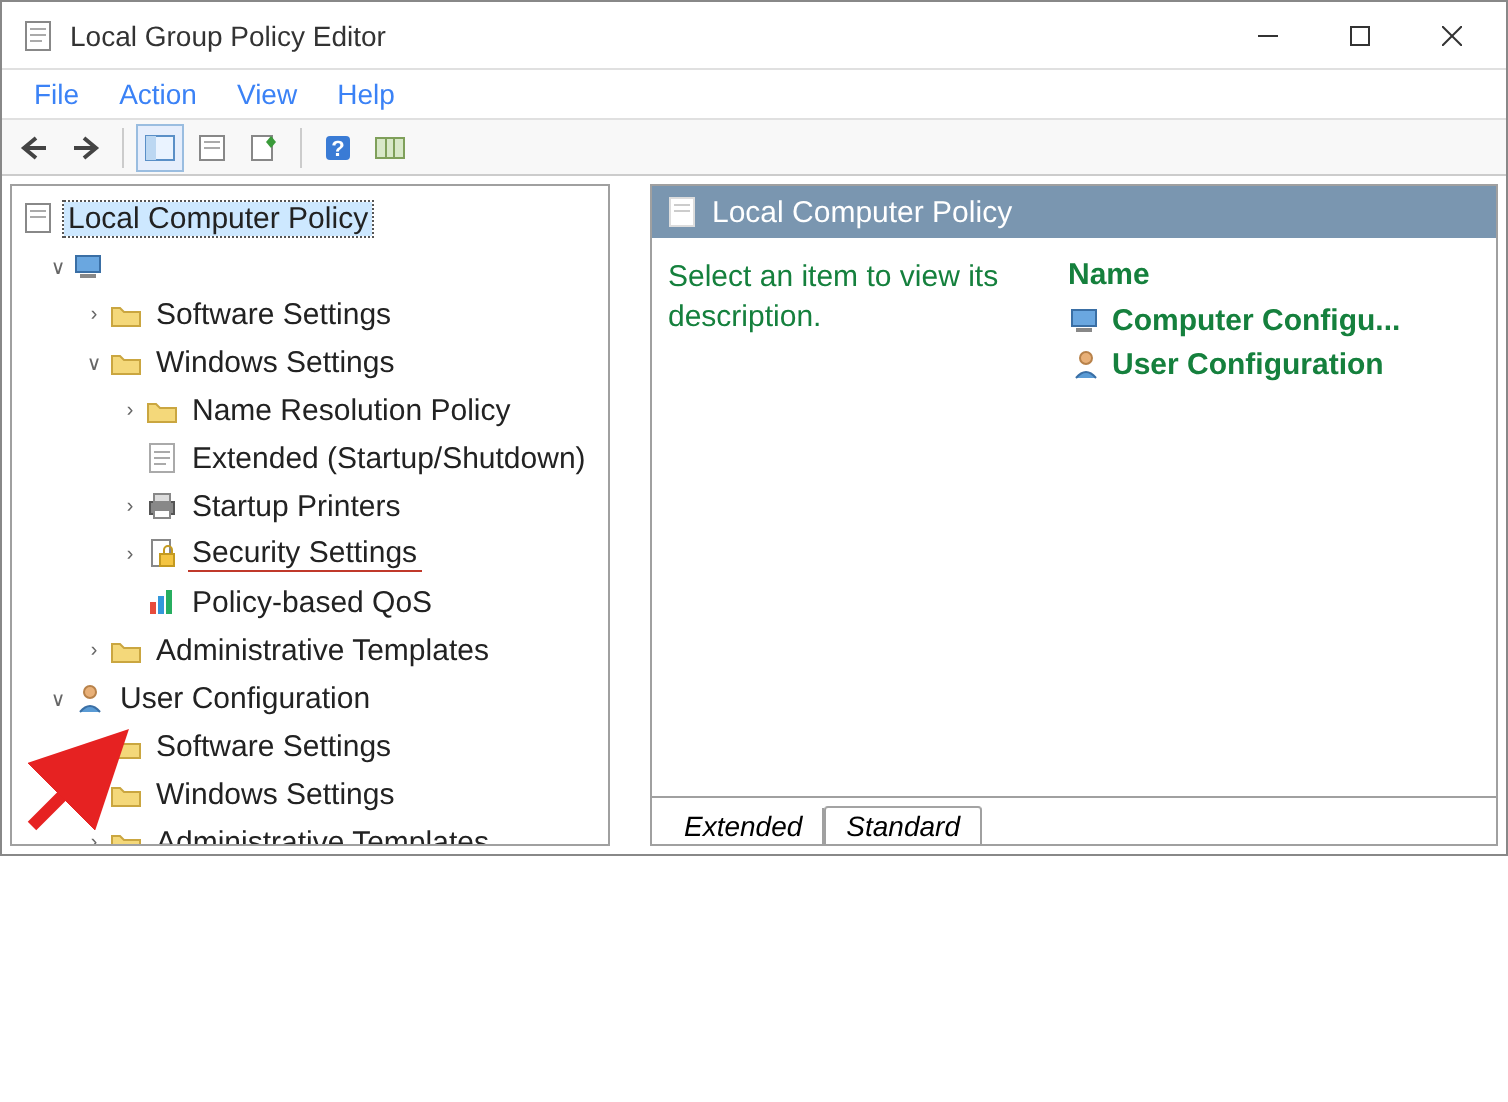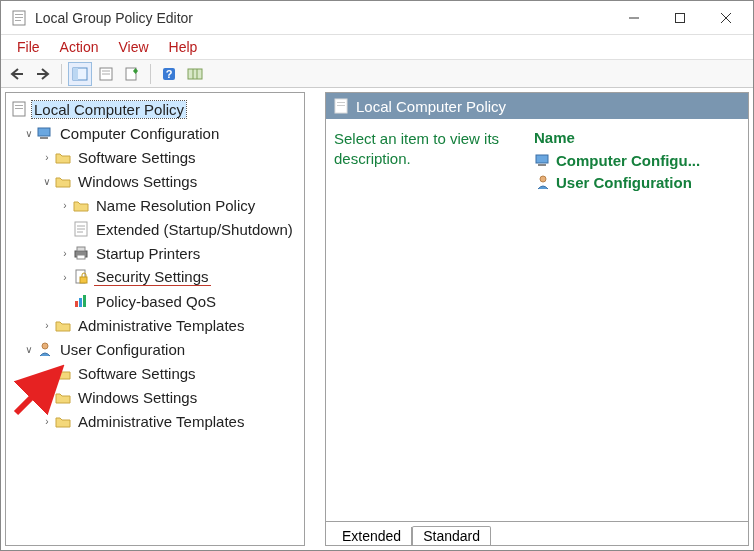--- a/index.html
+++ b/index.html
@@ -1,23 +1,23 @@
 <!DOCTYPE html>
 <html><head>
 <meta charset="utf-8">
 <style>
   * { box-sizing: border-box; font-family: "Segoe UI", Tahoma, sans-serif; }
   body { margin: 0; background: #fff; }
-  .window { width: 754px; height: 551px; border: 1px solid #888; background: #fff; display: flex; flex-direction: column; position: relative; }
+  .window { width: 754px; height: 428px; border: 1px solid #888; background: #fff; display: flex; flex-direction: column; position: relative; }
   .titlebar { height: 34px; display: flex; align-items: center; padding: 0 4px 0 10px; font-size: 14px; color: #333; border-bottom: 1px solid #e0e0e0; }
   .titlebar .icon { width: 16px; height: 16px; margin-right: 8px; }
   .titlebar-title { flex: 1; }
   .win-controls { display: flex; }
   .win-btn { width: 46px; height: 32px; display: flex; align-items: center; justify-content: center; color: #333; }
-  .menubar { height: 25px; display: flex; align-items: center; padding: 0 6px; font-size: 14px; color: #b91c1c; border-bottom: 1px solid #e0e0e0; }
+  .menubar { height: 25px; display: flex; align-items: center; padding: 0 6px; font-size: 14px; color: #3b82f6; border-bottom: 1px solid #e0e0e0; }
   .menu-item { padding: 2px 10px; border-radius: 2px; }
   .toolbar { height: 28px; display: flex; align-items: center; padding: 0 4px; gap: 2px; border-bottom: 1px solid #ccc; background: #f8f8f8; }
   .tb-btn { width: 24px; height: 24px; display: flex; align-items: center; justify-content: center; border: 1px solid transparent; }
   .tb-btn.active { background: #e6eefc; border: 1px solid #9abde0; }
   .tb-sep { width: 1px; height: 20px; background: #ccc; margin: 0 4px; }
   .content { flex: 1; display: flex; padding: 4px; gap: 20px; overflow: hidden; position: relative; }
   .pane { border: 1px solid #a0a0a0; background: #fff; overflow: hidden; position: relative; }
   .left-pane { width: 300px; padding: 4px 2px; overflow-y: auto; }
   .right-pane { flex: 1; display: flex; flex-direction: column; }
   .tree-row { display: flex; align-items: center; height: 24px; font-size: 15px; color: #222; white-space: nowrap; padding-right: 4px; }
@@ -30,21 +30,21 @@
   .level-2 { padding-left: 32px; }
   .level-3 { padding-left: 50px; }
   .right-header { height: 26px; background: #7a96b0; color: #fff; display: flex; align-items: center; padding: 0 6px; font-size: 15px; }
   .right-header .node-icon { margin-right: 6px; }
   .right-body { flex: 1; display: flex; padding: 10px 8px 4px 8px; font-size: 15px; color: #15803d; overflow:hidden;}
   .right-desc { width: 200px; line-height: 1.35; }
   .right-list { flex: 1; font-weight: bold; }
   .list-header { font-size: 15px; padding-bottom: 3px; }
   .list-item { display: flex; align-items: center; height: 22px; font-size: 15px; }
   .tabs { height: 24px; border-top: 1px solid #a0a0a0; display: flex; align-items: flex-end; padding-left: 6px; background: #fff; }
-  .tab { font-size: 14px; padding: 1px 10px 1px 10px; border-right: 1px solid #a0a0a0; background: #fff; position: relative; }
+  .tab { font-size: 14px; padding: 1px 10px 1px 10px; border-right: 1px solid #a0a0a0; background: #fff; position: relative; font-style: italic; }
   .tab.active { border-top: 1px solid #a3a3a3; border-left: 1px solid #a0a0a0; border-right: 1px solid #a0a0a0; border-radius: 2px 2px 0 0; margin-top:-1px; background:#fff;}
   .arrow-annotation { position:absolute; left:10px; top:270px; width:60px; height:60px; pointer-events:none; }
   svg { display:block; }
 </style>
 </head>
 <body>
 
 <div class="window">
 
   <div class="titlebar">
@@ -147,21 +147,20 @@
         <span class="lbl">Local Computer Policy</span>
       </div>
       <div class="tree-row level-1">
         <span class="expander">∨</span>
         <span class="node-icon">
             <svg width="16" height="14">
               <rect x="1" y="2" width="12" height="8" fill="#6aa7e0" stroke="#3a6fa5"></rect>
               <rect x="3" y="11" width="8" height="2" fill="#888"></rect>
             </svg>
           </span>
-        <span class="lbl">Computer Configuration</span>
       </div>
       <div class="tree-row level-2">
         <span class="expander">›</span>
         <span class="node-icon">
             <svg width="16" height="13">
               <path d="M1 3 L5 3 L7 5 L15 5 L15 12 L1 12 Z" fill="#f4d87a" stroke="#caa640"></path>
             </svg>
           </span>
         <span class="lbl">Software Settings</span>
       </div>

